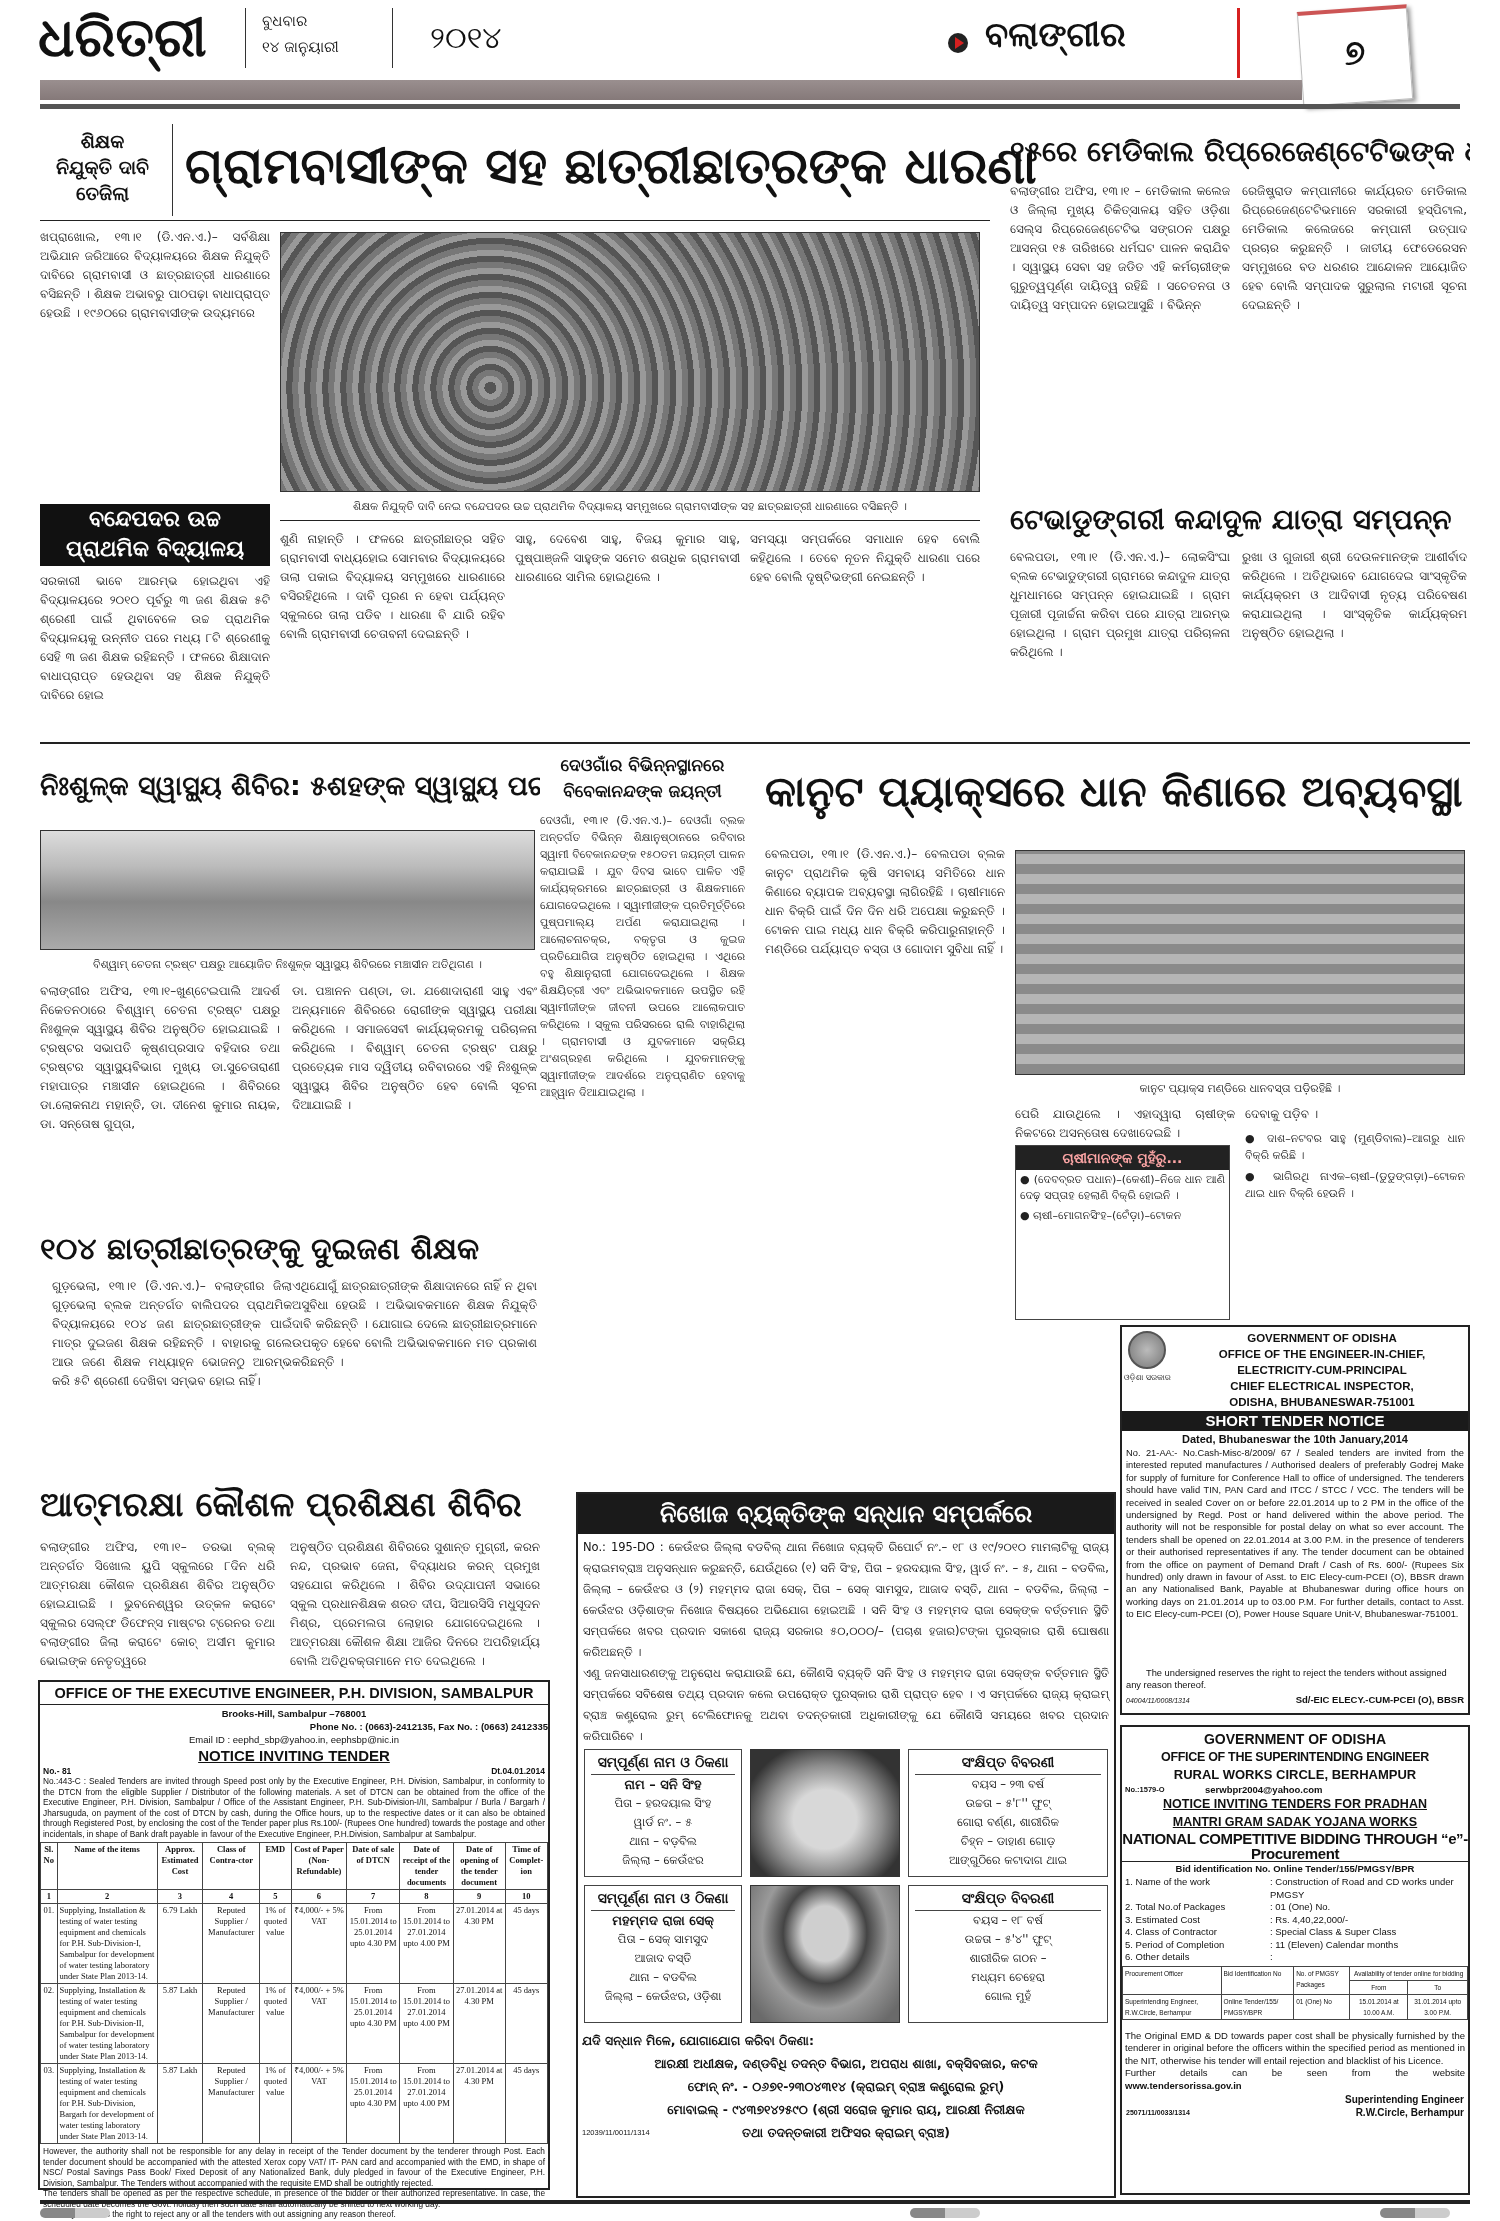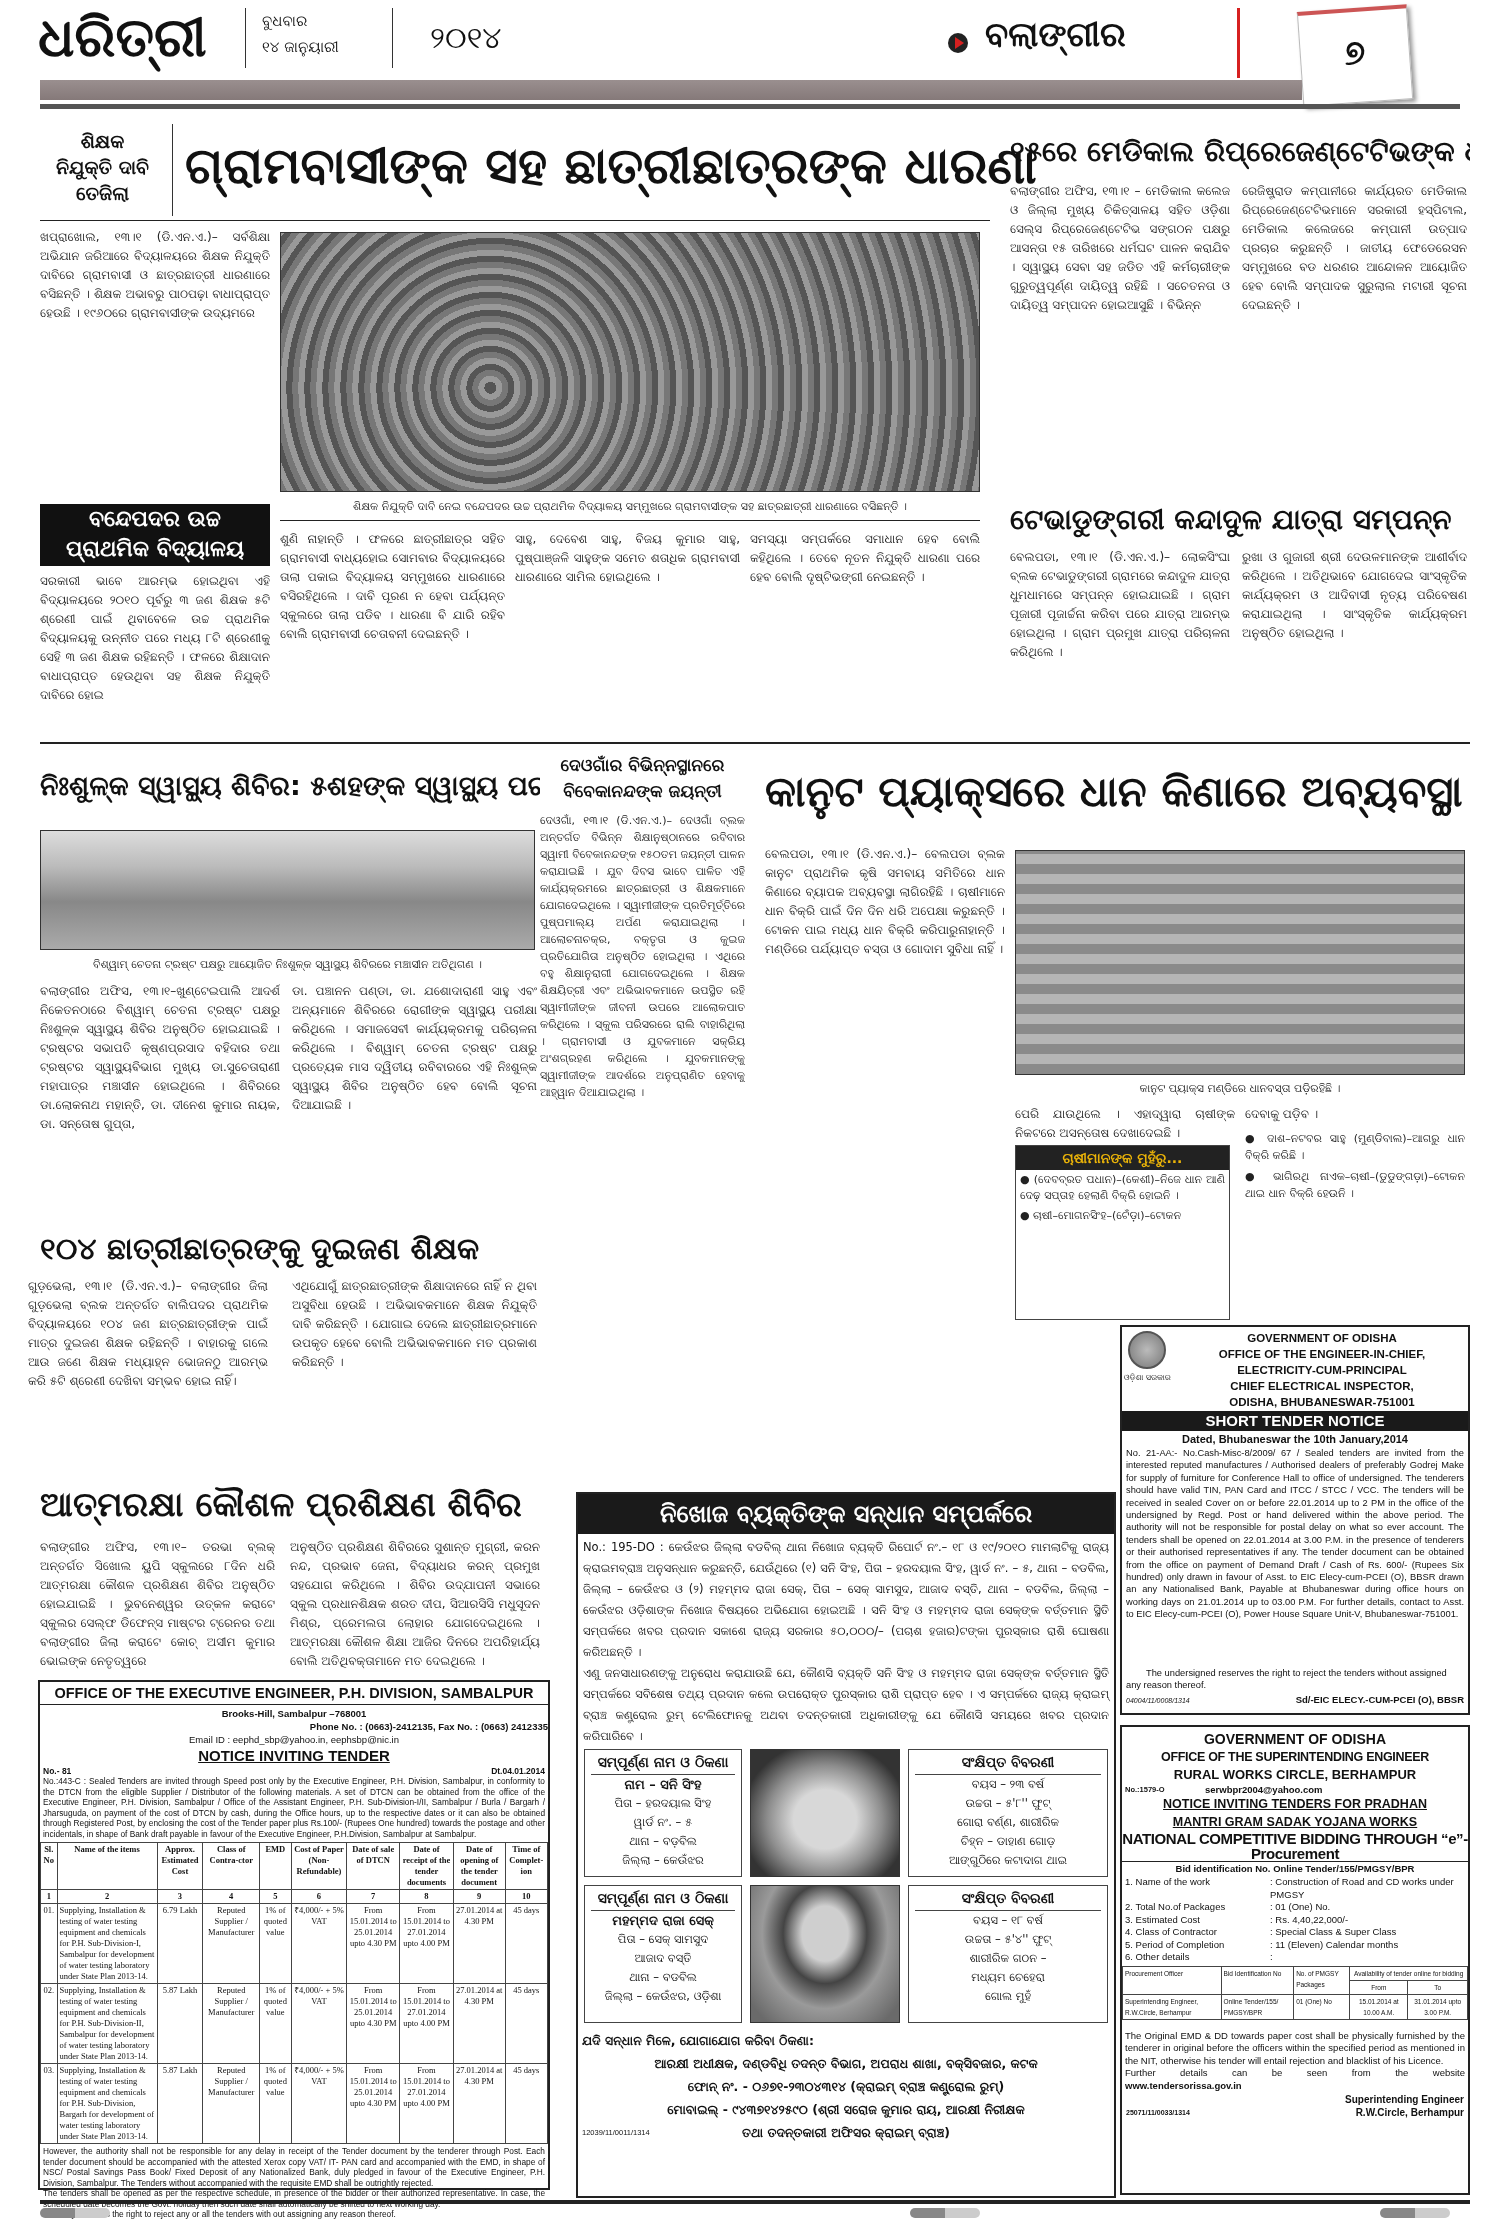--- a/index.html
+++ b/index.html
@@ -95,33 +95,33 @@
 </div>
 
 <div class="abs" style="left:755px;top:750px;width:715px;height:575px">
   <div class="abs hl" style="left:10px;top:6px;font-size:42px;line-height:72px;width:710px">କାନୁଟ ପ୍ୟାକ୍ସରେ ଧାନ କିଣାରେ ଅବ୍ୟବସ୍ଥା</div>
   <div class="abs txt" style="left:10px;top:95px;width:240px;height:340px">ବେଲପଡା, ୧୩।୧ (ଡି.ଏନ.ଏ.)– ବେଲପଡା ବ୍ଲକ କାନୁଟ ପ୍ରାଥମିକ କୃଷି ସମବାୟ ସମିତିରେ ଧାନ କିଣାରେ ବ୍ୟାପକ ଅବ୍ୟବସ୍ଥା ଲାଗିରହିଛି । ଚାଷୀମାନେ ଧାନ ବିକ୍ରି ପାଇଁ ଦିନ ଦିନ ଧରି ଅପେକ୍ଷା କରୁଛନ୍ତି । ଟୋକନ ପାଇ ମଧ୍ୟ ଧାନ ବିକ୍ରି କରିପାରୁନାହାନ୍ତି । ମଣ୍ଡିରେ ପର୍ଯ୍ୟାପ୍ତ ବସ୍ତା ଓ ଗୋଦାମ ସୁବିଧା ନାହିଁ ।</div>
   <div class="abs photo" style="left:260px;top:100px;width:450px;height:225px;background:repeating-linear-gradient(0deg,#8a8a8a 0 10px,#b5b5b5 10px 20px)"></div>
   <div class="abs cap" style="left:260px;top:332px;width:450px">କାନୁଟ ପ୍ୟାକ୍ସ ମଣ୍ଡିରେ ଧାନବସ୍ତା ପଡ଼ିରହିଛି ।</div>
   <div class="abs txt" style="left:260px;top:355px;width:220px;height:40px">ପେରି ଯାଉଥିଲେ । ଏହାଦ୍ୱାରା ଚାଷୀଙ୍କ ନିକଟରେ ଅସନ୍ତୋଷ ଦେଖାଦେଇଛି ।</div>
   <div class="abs txt" style="left:490px;top:355px;width:220px;height:20px">ଦେବାକୁ ପଡ଼ିବ ।</div>
   <div class="abs" style="left:260px;top:395px;width:215px;height:175px;border:1px solid #444">
-    <div style="background:#222;color:#eab308;font-weight:bold;text-align:center;font-size:14px;line-height:24px">ଚାଷୀମାନଙ୍କ ମୁହଁରୁ...</div>
+    <div style="background:#222;color:#fca5a5;font-weight:bold;text-align:center;font-size:14px;line-height:24px">ଚାଷୀମାନଙ୍କ ମୁହଁରୁ...</div>
     <div class="txt" style="padding:2px 4px;font-size:11px;line-height:16px">● (ଦେବବ୍ରତ ପଧାନ)–(କେଶୀ)–ନିଜେ ଧାନ ଆଣି ଦେଢ଼ ସପ୍ତାହ ହେଲାଣି ବିକ୍ରି ହୋଇନି ।</div>
     <div class="txt" style="padding:2px 4px;font-size:11px;line-height:16px">● ଚାଷୀ–ମୋଗନସିଂହ–(ଟେଁଡ଼ା)–ଟୋକନ</div>
   </div>
   <div class="abs" style="left:490px;top:380px;width:220px">
     <div class="txt" style="font-size:11px;line-height:17px;margin-bottom:4px">● ଦାଶ–ନଟବର ସାହୁ (ମୁଣ୍ଡିବାଲ)–ଆଗରୁ ଧାନ ବିକ୍ରି କରିଛି ।</div>
     <div class="txt" style="font-size:11px;line-height:17px">● ଭାଗିରଥି ନାଏକ–ଚାଷୀ–(ଡୁଡୁଙ୍ଗଡ଼ା)–ଟୋକନ ଥାଇ ଧାନ ବିକ୍ରି ହେଉନି ।</div>
   </div>
 </div>
 
 <div class="abs" style="left:0;top:1225px;width:540px;height:245px">
   <div class="abs hl" style="left:40px;top:2px;font-size:30px;line-height:44px;width:500px">୧୦୪ ଛାତ୍ରୀଛାତ୍ରଙ୍କୁ ଦୁଇଜଣ ଶିକ୍ଷକ</div>
-  <div class="abs txt" style="left:28px;top:52px;width:240px;height:190px">ଗୁଡ଼ଭେଲା, ୧୩।୧ (ଡି.ଏନ.ଏ.)– ବଲାଙ୍ଗୀର ଜିଲା ଗୁଡ଼ଭେଲା ବ୍ଲକ ଅନ୍ତର୍ଗତ ବାଲିପଦର ପ୍ରାଥମିକ ବିଦ୍ୟାଳୟରେ ୧୦୪ ଜଣ ଛାତ୍ରଛାତ୍ରୀଙ୍କ ପାଇଁ ମାତ୍ର ଦୁଇଜଣ ଶିକ୍ଷକ ରହିଛନ୍ତି । ବାହାରକୁ ଗଲେ ଆଉ ଜଣେ ଶିକ୍ଷକ ମଧ୍ୟାହ୍ନ ଭୋଜନଠୁ ଆରମ୍ଭ କରି ୫ଟି ଶ୍ରେଣୀ ଦେଖିବା ସମ୍ଭବ ହୋଇ ନାହିଁ।</div>
+  <div class="abs txt" style="left:52px;top:52px;width:240px;height:190px">ଗୁଡ଼ଭେଲା, ୧୩।୧ (ଡି.ଏନ.ଏ.)– ବଲାଙ୍ଗୀର ଜିଲା ଗୁଡ଼ଭେଲା ବ୍ଲକ ଅନ୍ତର୍ଗତ ବାଲିପଦର ପ୍ରାଥମିକ ବିଦ୍ୟାଳୟରେ ୧୦୪ ଜଣ ଛାତ୍ରଛାତ୍ରୀଙ୍କ ପାଇଁ ମାତ୍ର ଦୁଇଜଣ ଶିକ୍ଷକ ରହିଛନ୍ତି । ବାହାରକୁ ଗଲେ ଆଉ ଜଣେ ଶିକ୍ଷକ ମଧ୍ୟାହ୍ନ ଭୋଜନଠୁ ଆରମ୍ଭ କରି ୫ଟି ଶ୍ରେଣୀ ଦେଖିବା ସମ୍ଭବ ହୋଇ ନାହିଁ।</div>
   <div class="abs txt" style="left:292px;top:52px;width:245px;height:190px">ଏଥିଯୋଗୁଁ ଛାତ୍ରଛାତ୍ରୀଙ୍କ ଶିକ୍ଷାଦାନରେ ନାହିଁ ନ ଥିବା ଅସୁବିଧା ହେଉଛି । ଅଭିଭାବକମାନେ ଶିକ୍ଷକ ନିଯୁକ୍ତି ଦାବି କରିଛନ୍ତି । ଯୋଗାଇ ଦେଲେ ଛାତ୍ରୀଛାତ୍ରମାନେ ଉପକୃତ ହେବେ ବୋଲି ଅଭିଭାବକମାନେ ମତ ପ୍ରକାଶ କରିଛନ୍ତି ।</div>
 </div>
 
 <div class="abs" style="left:0;top:1478px;width:545px;height:200px">
   <div class="abs hl" style="left:40px;top:0px;font-size:34px;line-height:52px;width:505px">ଆତ୍ମରକ୍ଷା କୌଶଳ ପ୍ରଶିକ୍ଷଣ ଶିବିର</div>
   <div class="abs txt" style="left:40px;top:60px;width:235px;height:135px">ବଲାଙ୍ଗୀର ଅଫିସ, ୧୩।୧– ତରଭା ବ୍ଲକ୍ ଅନ୍ତର୍ଗତ ସିଖୋଲ ୟୁପି ସ୍କୁଲରେ ୮ଦିନ ଧରି ଆତ୍ମରକ୍ଷା କୌଶଳ ପ୍ରଶିକ୍ଷଣ ଶିବିର ଅନୁଷ୍ଠିତ ହୋଇଯାଇଛି । ଭୁବନେଶ୍ୱର ଉତ୍କଳ କରାଟେ ସ୍କୁଲର ସେଲ୍ଫ ଡିଫେନ୍ସ ମାଷ୍ଟର ଟ୍ରେନର ତଥା ବଲାଙ୍ଗୀର ଜିଲା କରାଟେ କୋଚ୍ ଅସୀମ କୁମାର ଭୋଇଙ୍କ ନେତୃତ୍ୱରେ</div>
   <div class="abs txt" style="left:290px;top:60px;width:250px;height:135px">ଅନୁଷ୍ଠିତ ପ୍ରଶିକ୍ଷଣ ଶିବିରରେ ସୁଶାନ୍ତ ମୁଗ୍ରୀ, କରନ ନନ୍ଦ, ପ୍ରଭାବ ଜେନା, ବିଦ୍ୟାଧର କରନ୍ ପ୍ରମୁଖ ସହଯୋଗ କରିଥିଲେ । ଶିବିର ଉଦ୍ଯାପନୀ ସଭାରେ ସ୍କୁଲ ପ୍ରଧାନଶିକ୍ଷକ ଶରତ ଦୀପ, ସିଆରସିସି ମଧୁସୂଦନ ମିଶ୍ର, ପ୍ରେମଲତା ଲୋହାର ଯୋଗଦେଇଥିଲେ । ଆତ୍ମରକ୍ଷା କୌଶଳ ଶିକ୍ଷା ଆଜିର ଦିନରେ ଅପରିହାର୍ଯ୍ୟ ବୋଲି ଅତିଥିବକ୍ତାମାନେ ମତ ଦେଇଥିଲେ ।</div>
 </div>
 
 <div class="abs box en" style="left:38px;top:1680px;width:512px;height:510px">

